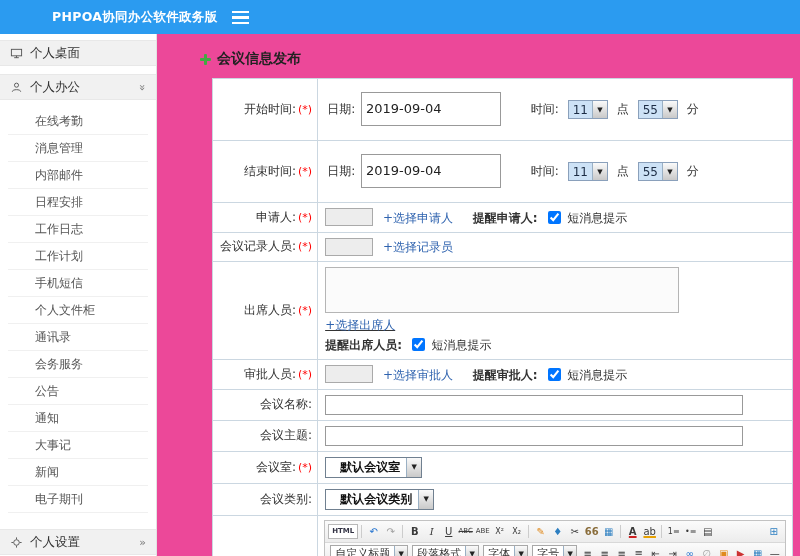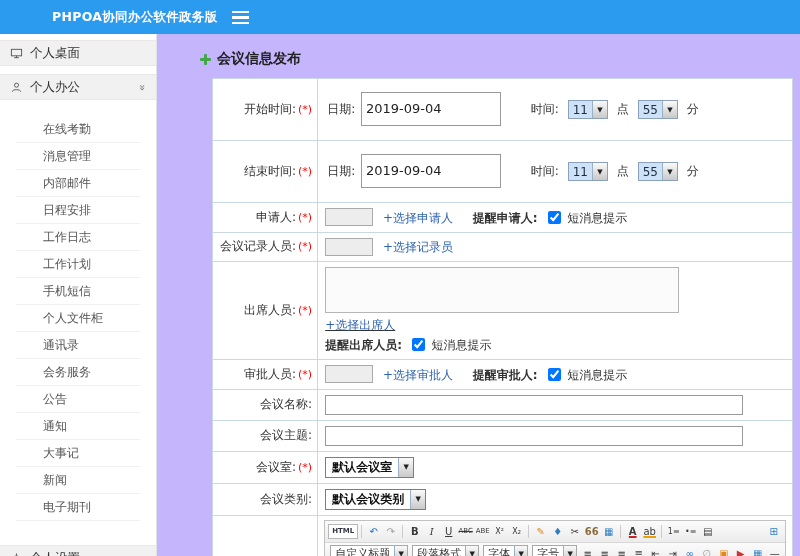--- a/index.html
+++ b/index.html
@@ -18,26 +18,26 @@
   .layout { display:flex; height:522px; overflow:hidden; }
   
   .sidebar { width:157px; min-width:157px; background:#fff; border-right:1px solid #e2e2e2; padding-top:6px; overflow:hidden; }
   .shead { height:26px; display:flex; align-items:center; gap:7px; padding:0 10px;
     background:#f1f1f1; border-top:1px solid #e8e8e8; border-bottom:1px solid #e8e8e8;
     color:#333; font-size:12.5px; cursor:pointer; }
   .shead.dark { background:#d6d6d6; }
   .mt8 { margin-top:8px; } .mt6 { margin-top:8px; } .mt2 { margin-top:2px; }
   .chev { margin-left:auto; color:#777; font-size:11px; line-height:1; }
   .chev.down { transform:rotate(90deg); }
-  .slist { list-style:none; margin:0; padding:16px; }
+  .slist { list-style:none; margin:0; padding:8px; }
   .slist li { height:27px; line-height:26px; padding-left:27px; border-bottom:1px solid #f0f0f0;
     color:#555; font-size:12px; cursor:pointer; }
   .sicon { width:13px; height:13px; display:inline-flex; }
   
-  .content { flex:1; background:#c4b5fd; padding:8px 0 0 42px; overflow:hidden; }
+  .content { flex:1; background:#ec4899; padding:8px 0 0 42px; overflow:hidden; }
   .ptitle { display:flex; align-items:center; gap:5px; margin:8px 0 10px 0; }
   .plus { position:relative; width:13px; height:13px; display:inline-block; }
   .plus::before { content:""; position:absolute; left:5px; top:1px; width:3px; height:11px; background:#43a843; border-radius:1px; }
   .plus::after  { content:""; position:absolute; left:1px; top:5px; width:11px; height:3px; background:#43a843; border-radius:1px; }
   .ptitle h1 { font-size:14px; margin:0; color:#222; font-weight:bold; }
   
   table.form { border-collapse:collapse; margin-left:13px; width:578px; background:#fff; table-layout:auto; }
   .form td { border:1px solid #cbd7e1; padding:5px 7px; font-size:12px; color:#333; vertical-align:middle; }
   td.lbl { width:92px; text-align:right; padding-right:5px; white-space:nowrap; }
   .req { color:#f00; font-style:normal; margin-left:2px; font-size:11px; }
@@ -52,21 +52,21 @@
   .gap { margin-left:16px; }
   input[type=checkbox] { vertical-align:-2px; margin:0 3px 0 6px; }
   .linkline { margin:4px 0 3px 0;text-decoration:underline; }
   
   .msel { display:inline-flex; align-items:stretch; height:19px; border:1px solid #8aa0bb; background:#fff; vertical-align:middle; margin:16px 3px; cursor:pointer; }
   .msel .val { padding:0 4px; background:#cde2f6; display:flex; align-items:center; font-size:12px; color:#1c2c44; }
   .arrbox { width:15px; border-left:1px solid #9ab0c4; background:linear-gradient(#fafafa,#c9c9c9);
     display:inline-flex; align-items:center; justify-content:center; font-size:7px; color:#222; }
   
   .bsel { display:inline-flex; align-items:stretch; height:21px; border:1px solid #708090; background:#fff; vertical-align:middle; cursor:pointer; }
-  .bsel .val { padding:0 6px; font-size:12px; font-weight:bold; color:#111; display:flex; align-items:center; }
+  .bsel .val { padding:0 6px; font-size:12px; font-weight:bold; color:#111; display:flex; align-items:center;margin-left:8px; }
   
   td.edcell { padding:4px 6px 0 6px; vertical-align:top; }
   .editor { width:462px; border:1px solid #c2c2c2; }
   .tbar { display:flex; align-items:center; padding:2px 3px; border-bottom:1px solid #d8d8d8;
     background:linear-gradient(#fbfbfb,#ececec); white-space:nowrap; }
   .ti { min-width:17px; height:17px; padding:0 1px; display:inline-flex; align-items:center; justify-content:center;
     font-size:10px; color:#3a3a3a; cursor:pointer; flex:none; }
   .htmlbtn { font-size:7px; font-weight:bold; border:1px solid #b8b8b8; background:#fff; color:#334; height:15px; padding:0 3px; }
   .sep { width:1px; height:13px; background:#ccc; margin:0 3px; flex:none; }
   .bold { font-weight:bold; }

